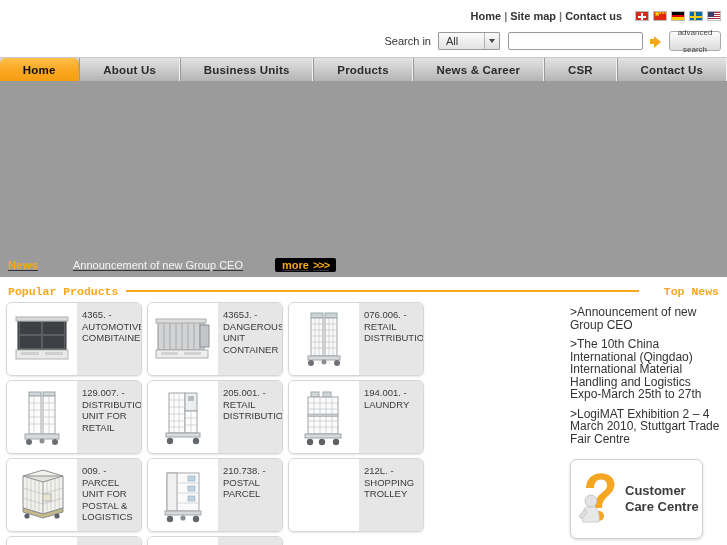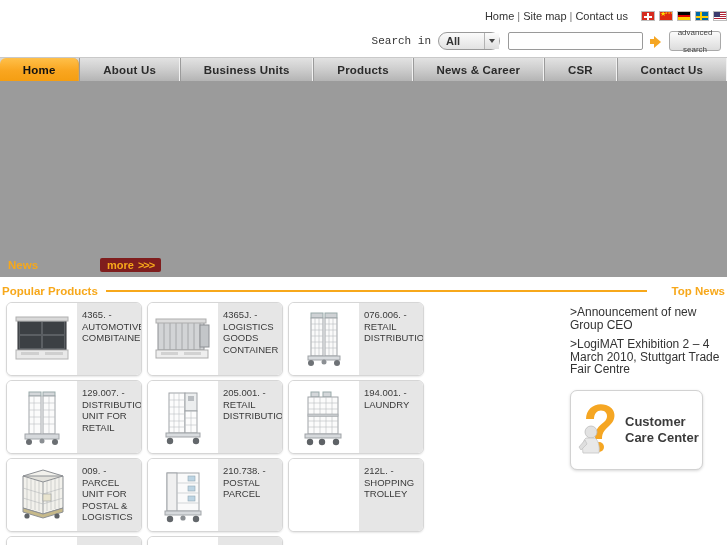--- a/index.html
+++ b/index.html
@@ -13,21 +13,23 @@
     overflow:hidden;
   }
   .page { position:relative; width:727px; height:545px; }
 
   
   .topbar {
     height:26px;
     display:flex;
     align-items:center;
     justify-content:flex-end;
+    padding-right:6px;
     padding-top:5px;
+    font-weight:bold;
   }
   .toplinks { font-size:11px; color:#333; }
   .toplinks a {
     color:#333; text-decoration:none; padding:0 1px;
   }
   .toplinks .sep { color:#777; padding:0 2px; }
   .flags { display:flex; gap:4px; margin-left:12px; align-items:center; }
   .flag {
     width:14px; height:10px;
     border:1px solid #bdbdbd;
@@ -68,32 +70,31 @@
 
   
   .searchrow {
     display:flex;
     align-items:center;
     justify-content:flex-end;
     padding-right:6px;
     height:22px;
     margin-top:4px;
   }
-  .search-label { font-size:11px; color:#333; margin-right:7px;font-family:Liberation Mono, monospace; }
+  .search-label { font-size:11px; color:#333; margin-right:7px; }
   .select-box {
     width:62px; height:18px;
     border:1px solid #9a9a9a;
-    border-radius:9px;
+    border-radius:1px;
     background:linear-gradient(to bottom,#fbfbfb,#e3e3e3);
     display:flex; align-items:center;
     position:relative;
     font-size:11px;
     padding-left:7px;
     color:#333;
-    font-weight:bold;
   }
   .select-box .caret {
     position:absolute; right:0; top:0; bottom:0; width:15px;
     border-left:1px solid #b3b3b3;
     display:flex; align-items:center; justify-content:center;
     background:linear-gradient(to bottom,#fcfcfc,#dedede);
   }
   .select-box .caret i {
     display:block; width:0; height:0;
     border-left:3px solid transparent; border-right:3px solid transparent;
@@ -174,48 +175,50 @@
   .hero {
     height:172px;
     background:#9b9b9b;
   }
   .newsbar {
     height:24px;
     background:#9b9b9b;
     display:flex;
     align-items:center;
     padding-left:8px;
+    text-decoration:underline;
   }
   .newsbar .news-label {
     color:#f7a81b; font-weight:bold; font-size:11.5px;
     width:60px;
   }
   .newsbar .news-text {
     color:#f4f4f4; font-size:11px; margin-left:5px;
   }
   .more-btn {
     margin-left:32px;
-    background:#7f1d1d;
+    background:#000000;
     border-radius:2px;
     padding:1px 7px;
     font-size:11px;
     font-weight:bold;
     color:#f7a81b;
     cursor:pointer;
     text-align:center;
   }
   .more-btn .chev { letter-spacing:-1px; margin-left:4px; }
 
   
   .sections {
     display:flex;
     align-items:center;
     height:22px;
-    padding:0 2px;
+    padding:0 8px;
     margin-top:3px;
+    font-family:Liberation Mono, monospace;
   }
   .sec-title {
     color:#f7a81b; font-weight:bold; font-size:11.5px;
     white-space:nowrap;
   }
   .sec-rule {
     flex:1 1 auto;
     height:2px;
     background:#f7a81b;
     margin:0 8px;
@@ -350,20 +353,21 @@
       </div>
     <div class="nav-item">
         <span>Contact Us</span>
       </div>
   </div>
 
   <div class="hero"></div>
 
   <div class="newsbar">
     <span class="news-label">News</span>
+    <span class="news-text">Announcement of new Group CEO</span>
     <span class="more-btn"><span>more</span><span class="chev">&gt;&gt;&gt;</span></span>
   </div>
 
   <div class="sections">
     <span class="sec-title">Popular Products</span>
     <span class="sec-rule"></span>
     <span class="sec-title right">Top News</span>
   </div>
 
   <div class="content">
@@ -401,21 +405,21 @@
                   <line x1="42" y1="11" x2="42" y2="39"></line>
                 <line x1="48" y1="11" x2="48" y2="39"></line>
               </g>
               <rect x="48" y="14" width="9" height="22" fill="#c3c6c9" stroke="#8d9094"></rect>
               <rect x="4" y="39" width="52" height="8" fill="#eee" stroke="#adadad"></rect>
               <rect x="9" y="41" width="17" height="3" fill="#d2d2d2"></rect>
               <rect x="32" y="41" width="17" height="3" fill="#d2d2d2"></rect>
               <rect x="4" y="8" width="50" height="4" fill="#dcdcdc" stroke="#adadad"></rect>
             </svg>
           </div>
-          <div class="card-label">4365J. - LOGISTICS GOODS CONTAINER</div>
+          <div class="card-label">4365J. - DANGEROUS UNIT CONTAINER</div>
         </div>
 
         <div class="card">
           <div class="card-img">
             <svg width="52" height="62" viewBox="0 0 52 62">
               <rect x="13" y="5" width="12" height="5" fill="#cfd2d5" stroke="#9aa"></rect>
               <rect x="27" y="5" width="12" height="5" fill="#cfd2d5" stroke="#9aa"></rect>
               <rect x="13" y="10" width="12" height="38" fill="#fafafa" stroke="#9fa3a7"></rect>
               <rect x="27" y="10" width="12" height="38" fill="#fafafa" stroke="#9fa3a7"></rect>
               <g stroke="#b9bdc1" stroke-width="0.6">
@@ -627,32 +631,33 @@
           </div>
           <div class="card-label">3022. - MILK DISTRIBUTION ROLL CAGE</div>
         </div>
 
       </div>
     </div>
 
     <div class="col-right">
       <div class="topnews-list">
         <div class="topnews-item">&gt;Announcement of new Group CEO</div>
+        <div class="topnews-item">&gt;The 10th China International (Qingdao) International Material Handling and Logistics Expo-March 25th to 27th</div>
         <div class="topnews-item">&gt;LogiMAT Exhibition 2 – 4 March 2010, Stuttgart Trade Fair Centre</div>
       </div>
 
       <div class="ccc-box">
         <svg width="46" height="62" viewBox="0 0 46 62">
           <path d="M9 20 C9 8, 20 3, 29 6 C39 9, 40 20, 33 26 C28 31, 25 33, 25 40 L18 40 C18 30, 22 27, 27 23 C31 20, 31 14, 27 12 C22 10, 17 13, 17 20 Z" fill="#f5a623"></path>
           <circle cx="22" cy="48" r="5" fill="#f5a623"></circle>
           <ellipse cx="14" cy="33" rx="6" ry="6" fill="#e2e2e2" stroke="#bdbdbd" stroke-width="0.8"></ellipse>
           <path d="M9 39 C6 41, 5 48, 6 54 L22 54 C23 47, 21 41, 18 39 Z" fill="#e8e8e8" stroke="#c4c4c4" stroke-width="0.8"></path>
           <path d="M8 41 L2 48 L4 51 L10 45 Z" fill="#dedede" stroke="#c4c4c4" stroke-width="0.8"></path>
         </svg>
         <div class="ccc-text">
           <div>Customer</div>
-          <div>Care Center</div>
+          <div>Care Centre</div>
         </div>
       </div>
     </div>
 
   </div>
 </div>
 
 </body></html>

